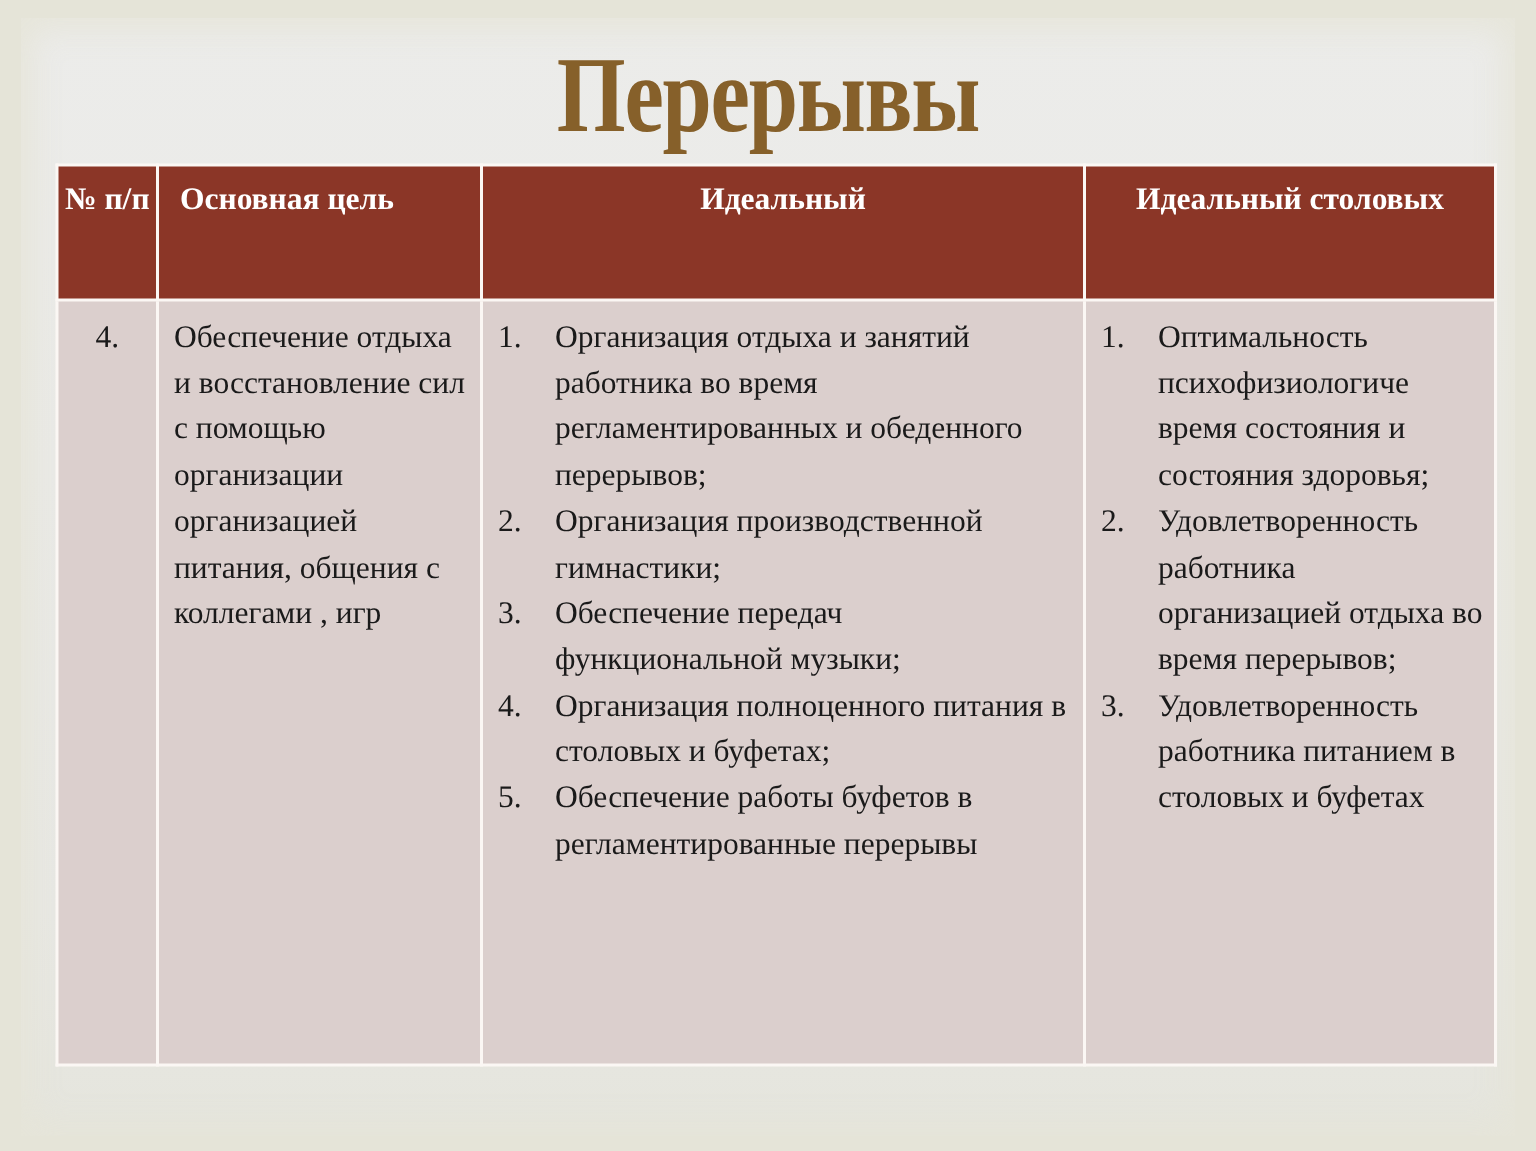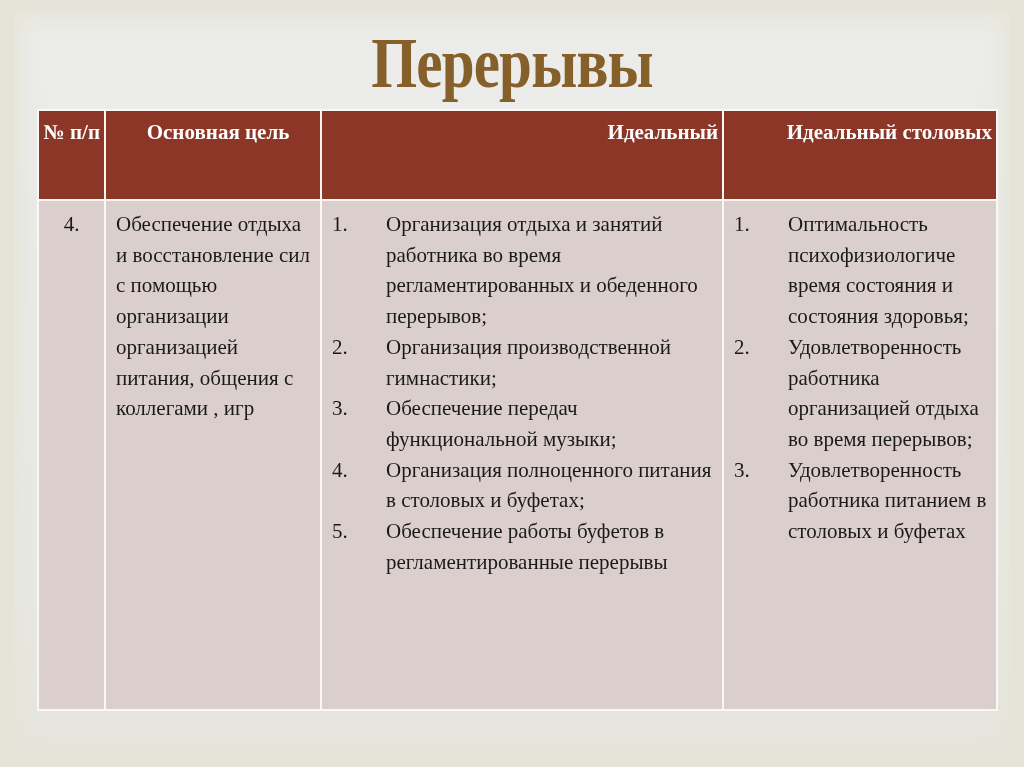--- a/index.html
+++ b/index.html
@@ -24,33 +24,33 @@
     border-collapse: collapse; table-layout: fixed;
     width: 959px;
   }
   th, td {
     border: 2px solid #fbf7f4;
     vertical-align: top;
   }
   th {
     background: #8b3627; color: #ffffff;
     font-weight: bold; font-size: 21px; line-height: 31px;
-    height: 82px; padding: 6px 4px 0 4px; text-align: right;
+    height: 82px; padding: 6px 4px 0 4px; text-align: center;
   }
   td {
     background: #dbcfcd; color: #1a1a1a;
     font-size: 21px; line-height: 30.7px;
     height: 500px; padding: 8px 6px 0 10px;
   }
   td.num { text-align: center; padding-left: 4px; padding-right: 4px; }
-  th.goal { text-align: center; padding-left: 14px; }
+  th.goal { text-align: left; padding-left: 14px; }
   ol { margin: 0; padding: 0; list-style: none; }
   ol li { display: flex; }
   ol li .n { width: 38px; flex: none; padding-left: 0; }
-  ol li .t { flex: 1; margin-left: 16px; }
+  ol li .t { flex: 1; }
 </style>
 </head>
 <body>
 
 <div class="slide-inner"></div>
 
 <div class="title">Перерывы</div>
 
 <table>
   <colgroup>

